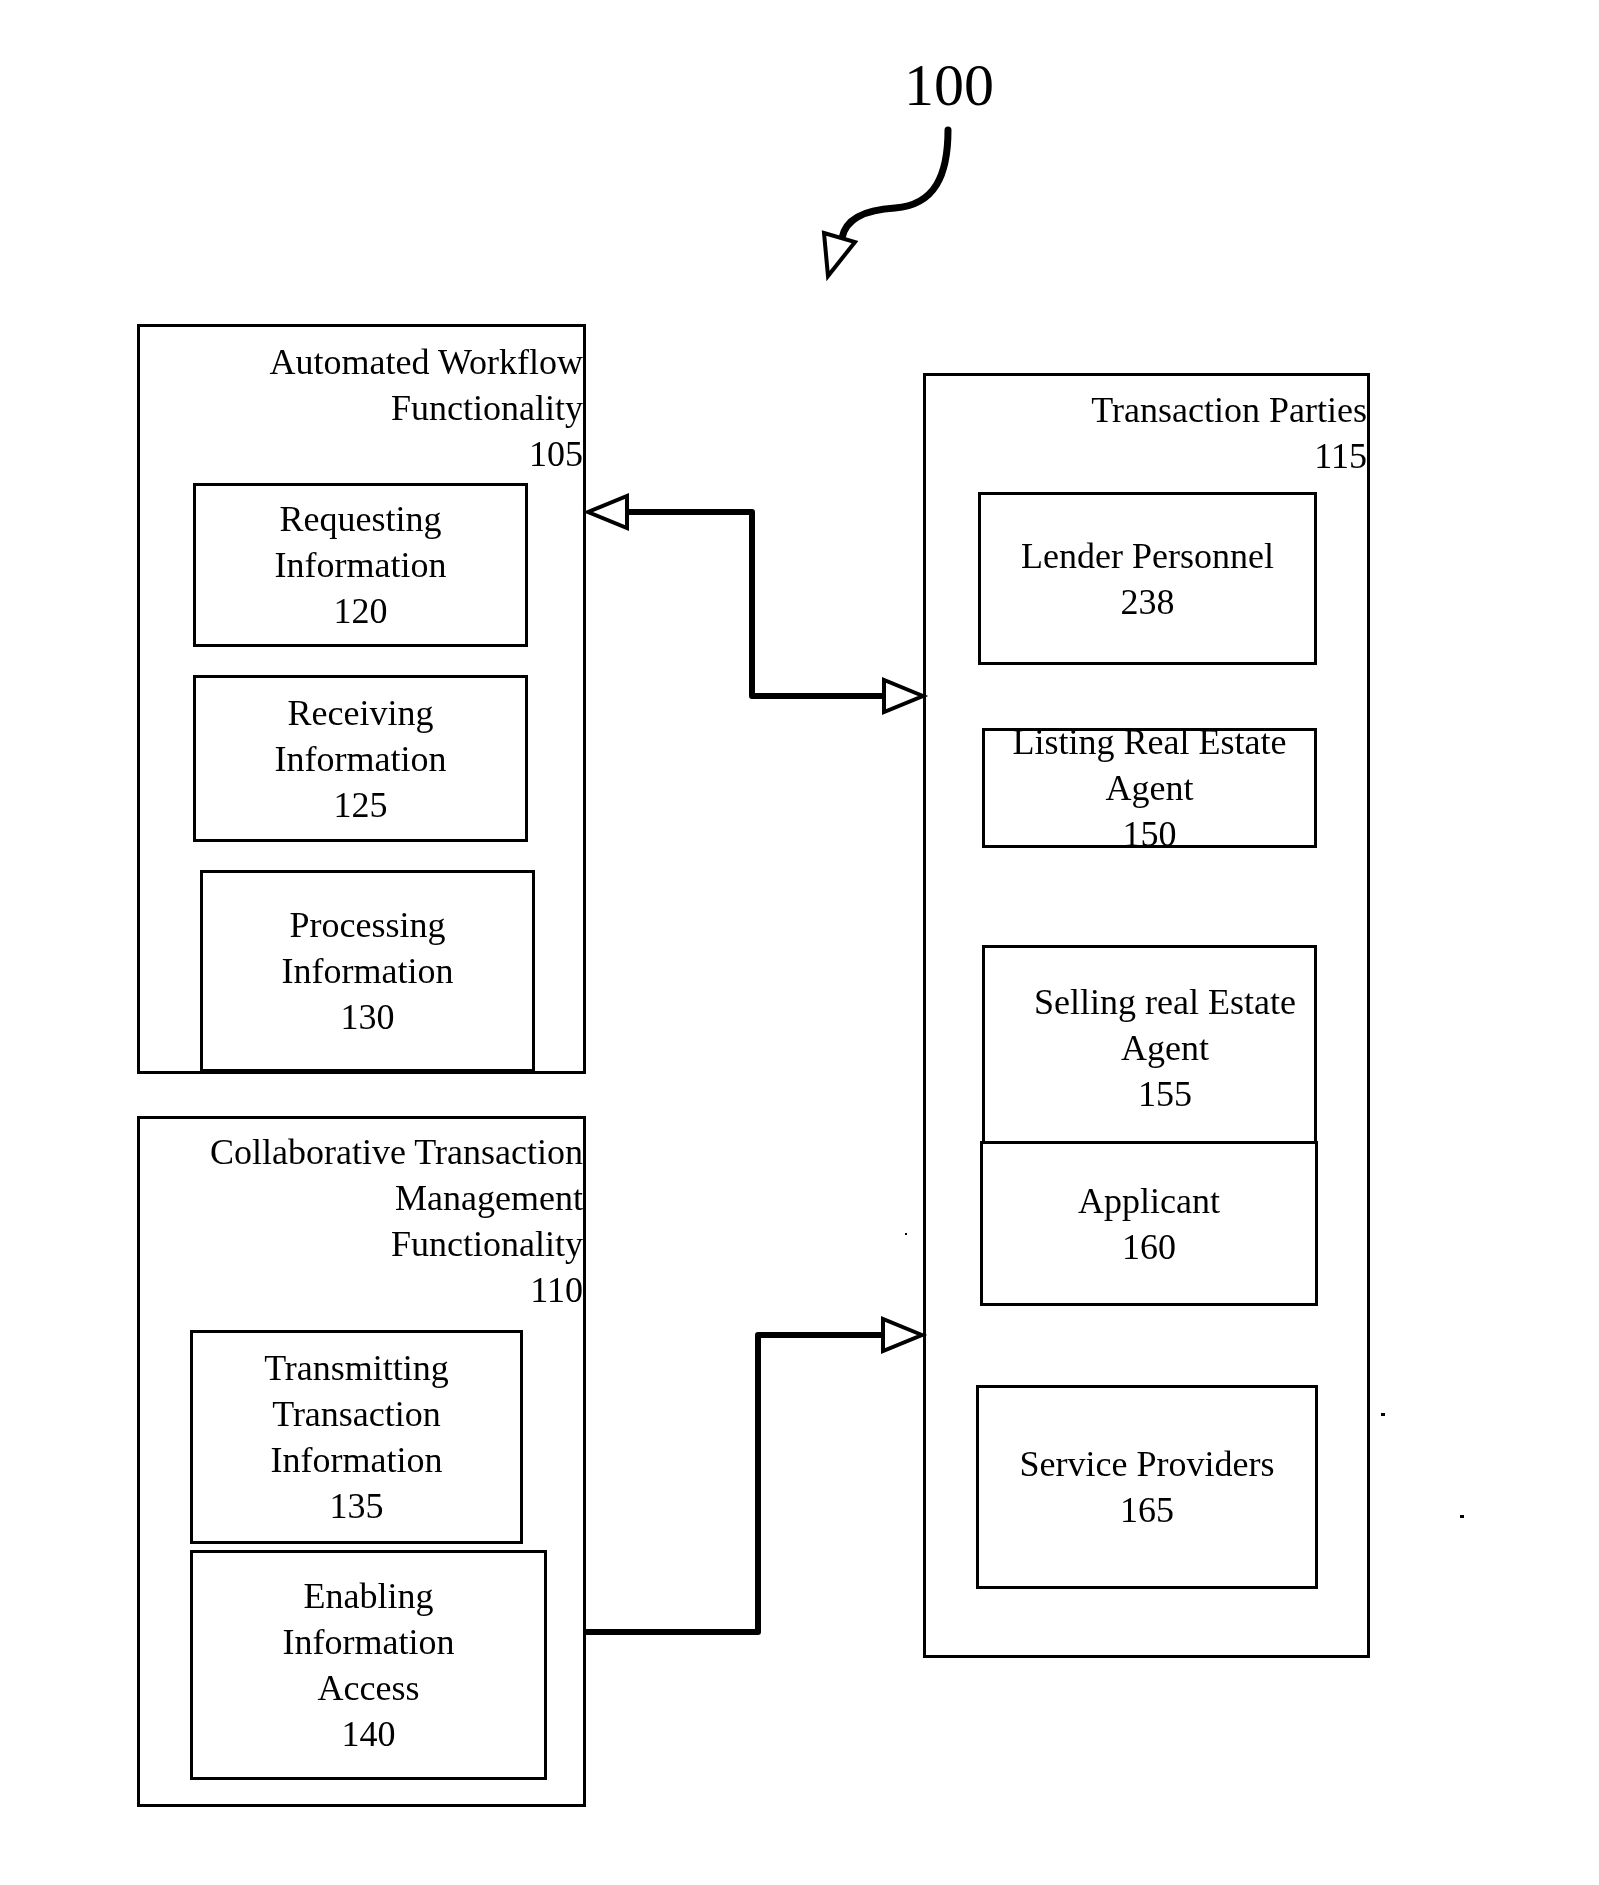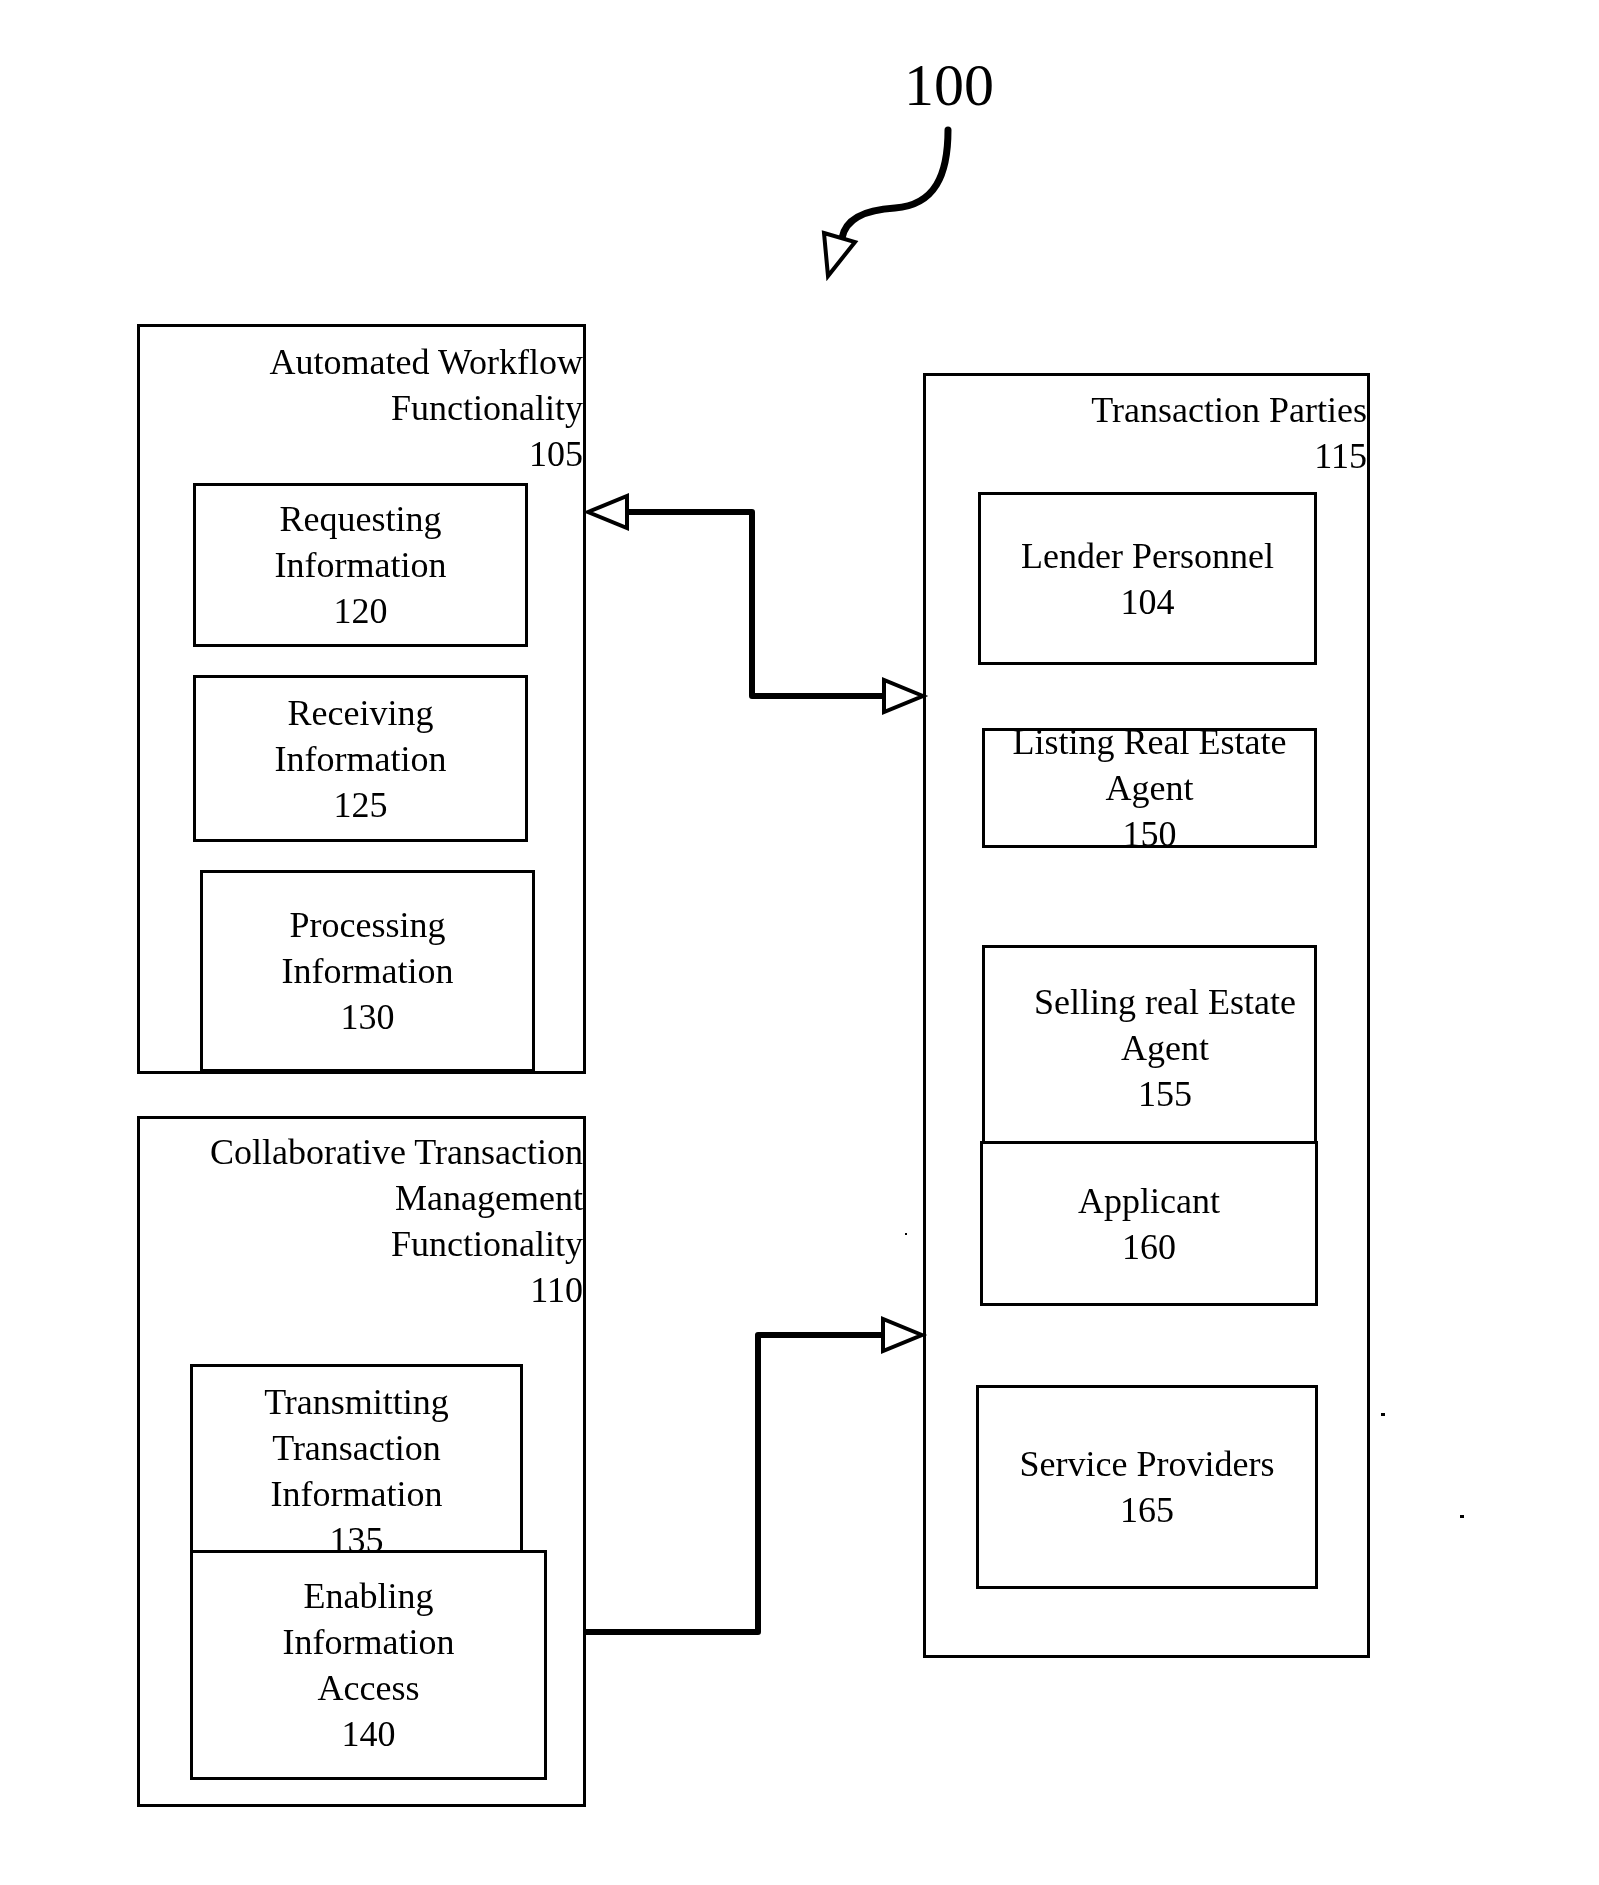--- a/index.html
+++ b/index.html
@@ -33,35 +33,35 @@
 <div class="box inner" style="left:200px; top:870px; width:335px; height:202px;">Processing
 Information
 130</div>
 
 <div class="box" style="left:137px; top:1116px; width:449px; height:691px;">
   <div class="label lines" style="top:10px;">Collaborative Transaction
 Management
 Functionality
 110</div>
 </div>
-<div class="box inner" style="left:190px; top:1330px; width:333px; height:214px;margin-top:34px;">Transmitting
+<div class="box inner" style="left:190px; top:1330px; width:333px; height:214px;">Transmitting
 Transaction
 Information
 135</div>
 <div class="box inner" style="left:190px; top:1550px; width:357px; height:230px;">Enabling
 Information
 Access
 140</div>
 
 <div class="box" style="left:923px; top:373px; width:447px; height:1285px;">
   <div class="label lines" style="top:11px;">Transaction Parties
 115</div>
 </div>
 <div class="box inner" style="left:978px; top:492px; width:339px; height:173px;">Lender Personnel
-104</div>
+238</div>
 <div class="box inner" style="left:982px; top:728px; width:335px; height:120px;">Listing Real Estate
 Agent
 150</div>
 <div class="box inner" style="left:982px; top:945px; width:335px; height:205px;padding-left:31px;">Selling real Estate
 Agent
 155</div>
 <div class="box inner" style="left:980px; top:1141px; width:338px; height:165px;">Applicant
 160</div>
 <div class="box inner" style="left:976px; top:1385px; width:342px; height:204px;">Service Providers
 165</div>

